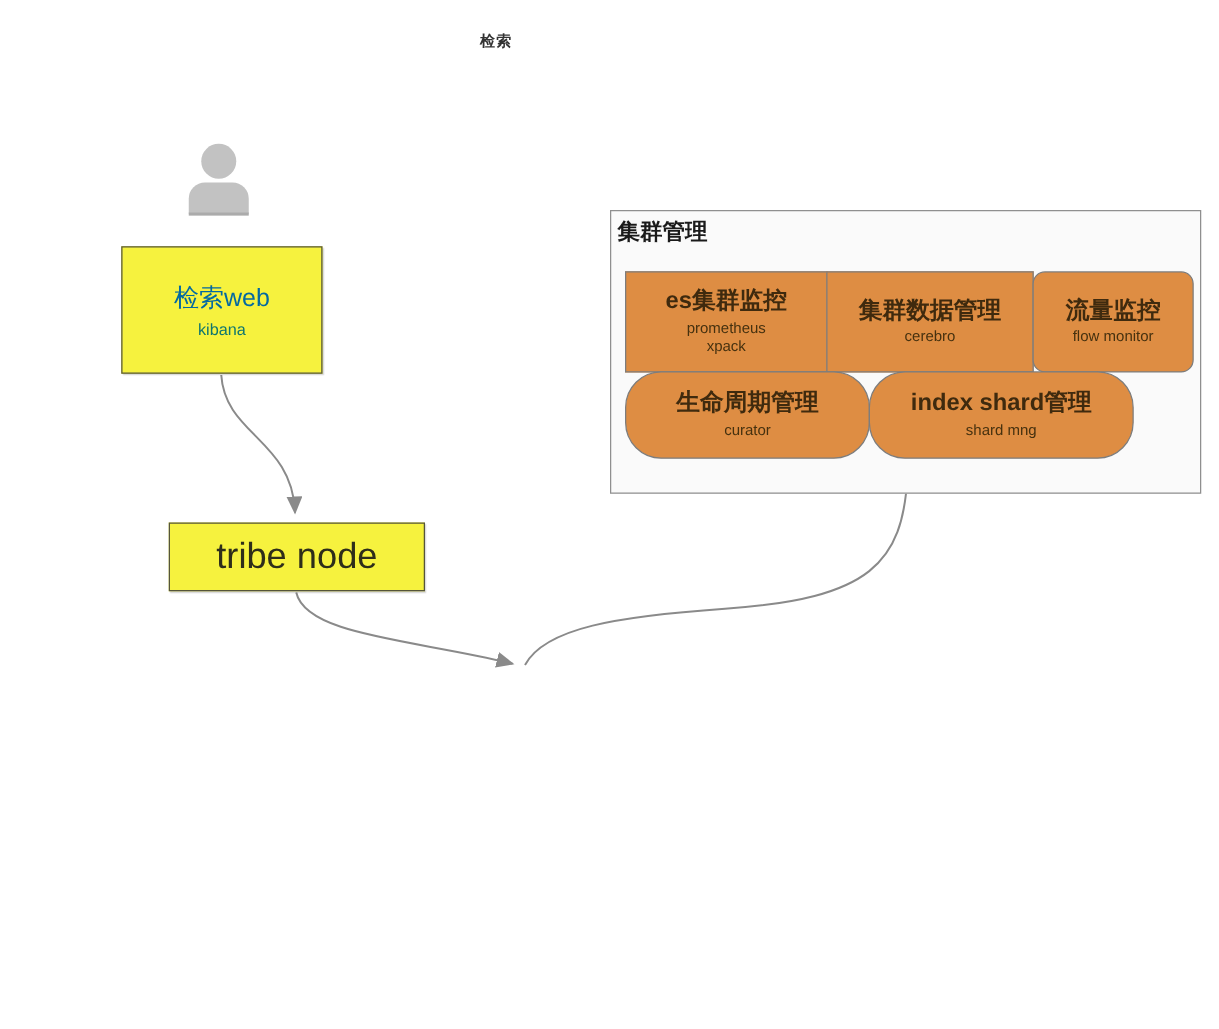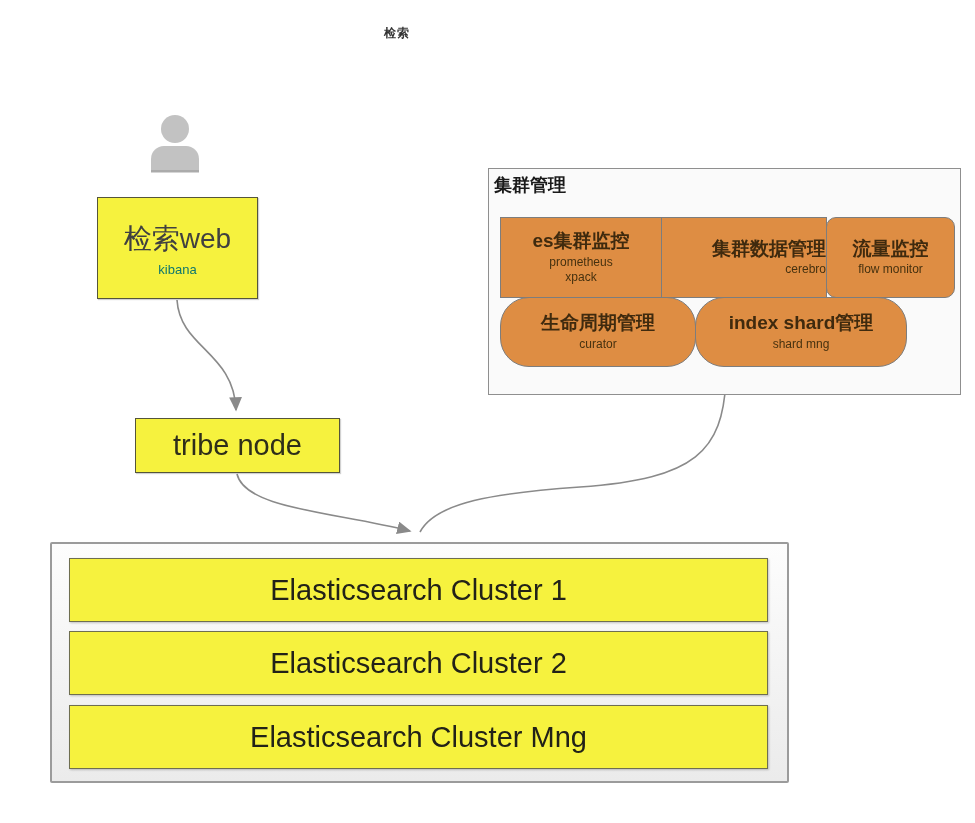--- a/index.html
+++ b/index.html
@@ -44,22 +44,22 @@
     flex-direction: column;
     align-items: center;
     justify-content: center;
     text-align: center;
   }
   .node-kibana {
     left: 97px; top: 197px;
     width: 161px; height: 102px;
   }
   .node-kibana .node-label {
-    font-size: 28px;
-    color: #404040;
+    font-size: 20px;
+    color: #0369a1;
   }
   .node-kibana .node-sub {
     font-size: 13px;
     color: #0f766e;
     margin-top: 4px;
   }
   .node-tribe {
     left: 135px; top: 418px;
     width: 205px; height: 55px;
   }
@@ -95,21 +95,21 @@
     display: flex;
     flex-direction: column;
     align-items: center;
     justify-content: center;
     text-align: center;
   }
   .cell + .cell { margin-left: -1px; }
   .mgmt-row-1 .cell { height: 81px; }
   .mgmt-row-2 .cell { height: 70px; border-radius: 29px; }
   .cell-0 { width: 162px; }
-  .cell-1 { width: 166px; align-items: flex-end; }
+  .cell-1 { width: 166px; }
   .cell-2 { width: 129px; border-radius: 10px; }
   .cell-3 { width: 196px; }
   .cell-4 { width: 212px; }
   .cell-label {
     font-size: 19px;
     font-weight: 600;
     color: #3f2a0e;
     line-height: 1.15;
   }
   .cell-sub {
@@ -207,25 +207,14 @@
           <div class="cell-sub">shard mng</div>
         </div>
       </div>
     </div>
   </div>
 
   <div class="node node-tribe">
     <div class="node-label">tribe node</div>
   </div>
 
-  <div class="es-group">
-    <div class="es-bar es-bar-0">
-      <div class="es-bar-label">Elasticsearch Cluster 1</div>
-    </div>
-    <div class="es-bar es-bar-1">
-      <div class="es-bar-label">Elasticsearch Cluster 2</div>
-    </div>
-    <div class="es-bar es-bar-2">
-      <div class="es-bar-label">Elasticsearch Cluster Mng</div>
-    </div>
-  </div>
 
 </div>
 
 </body></html>

